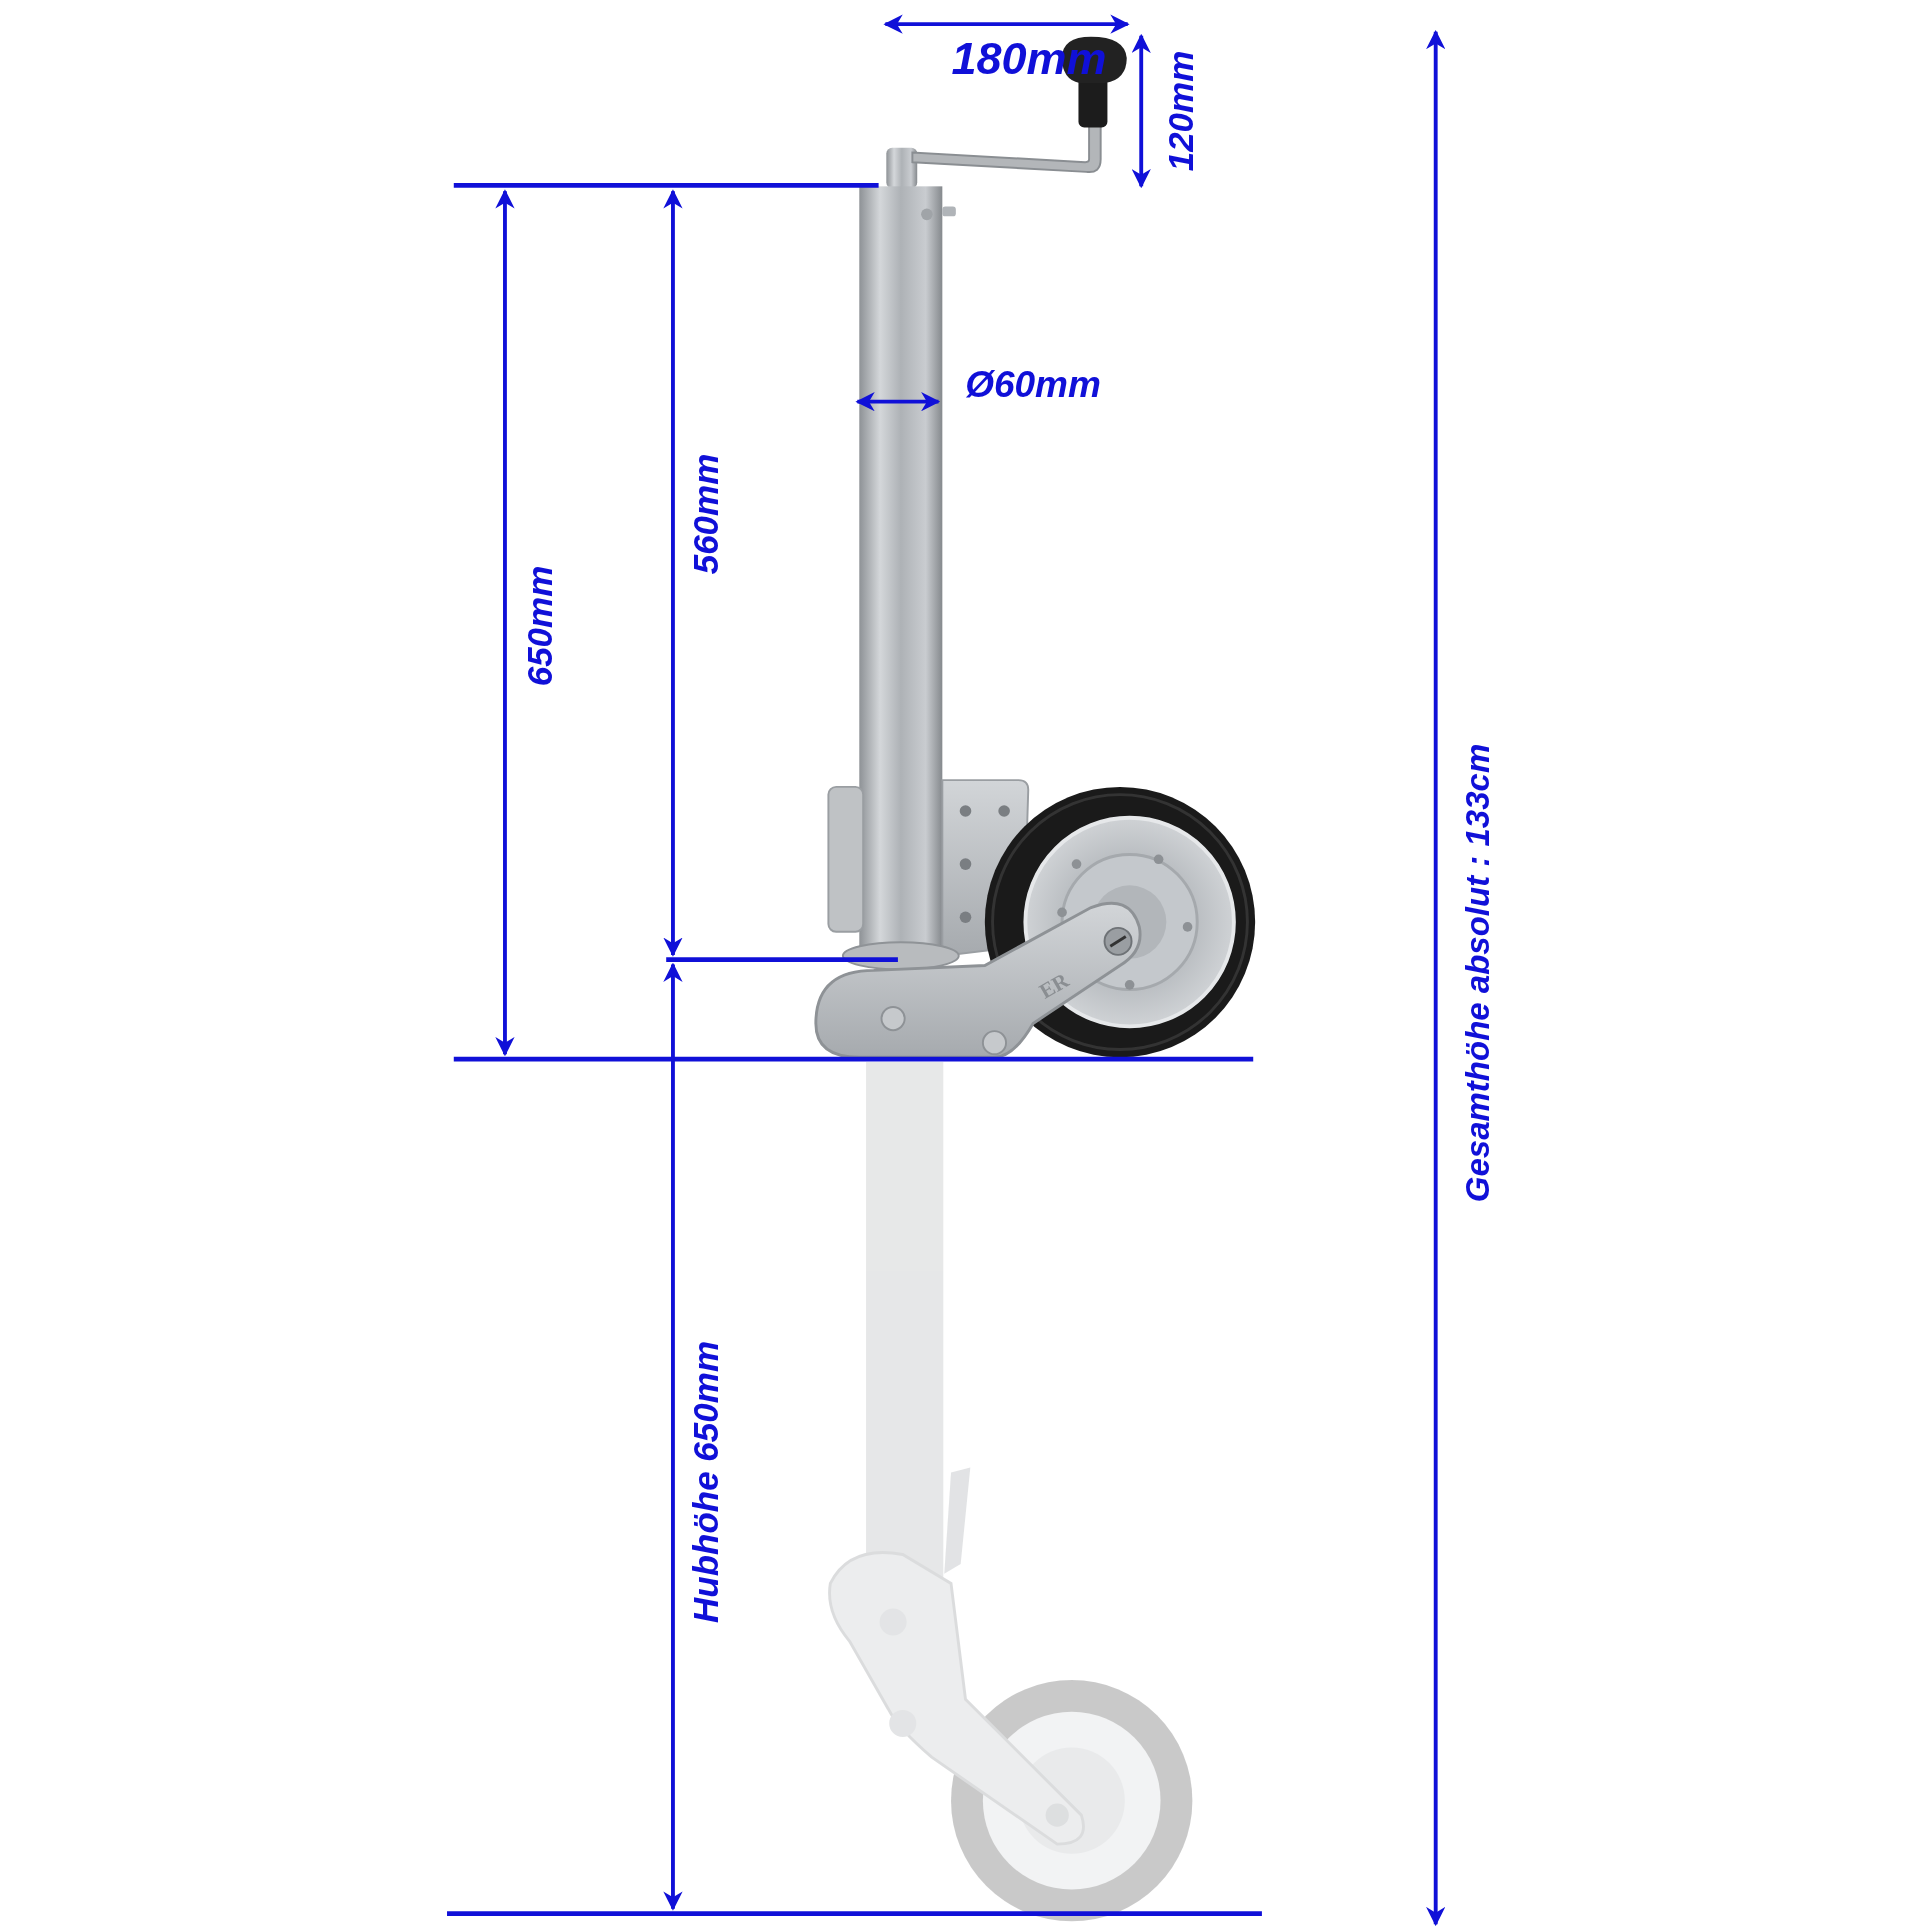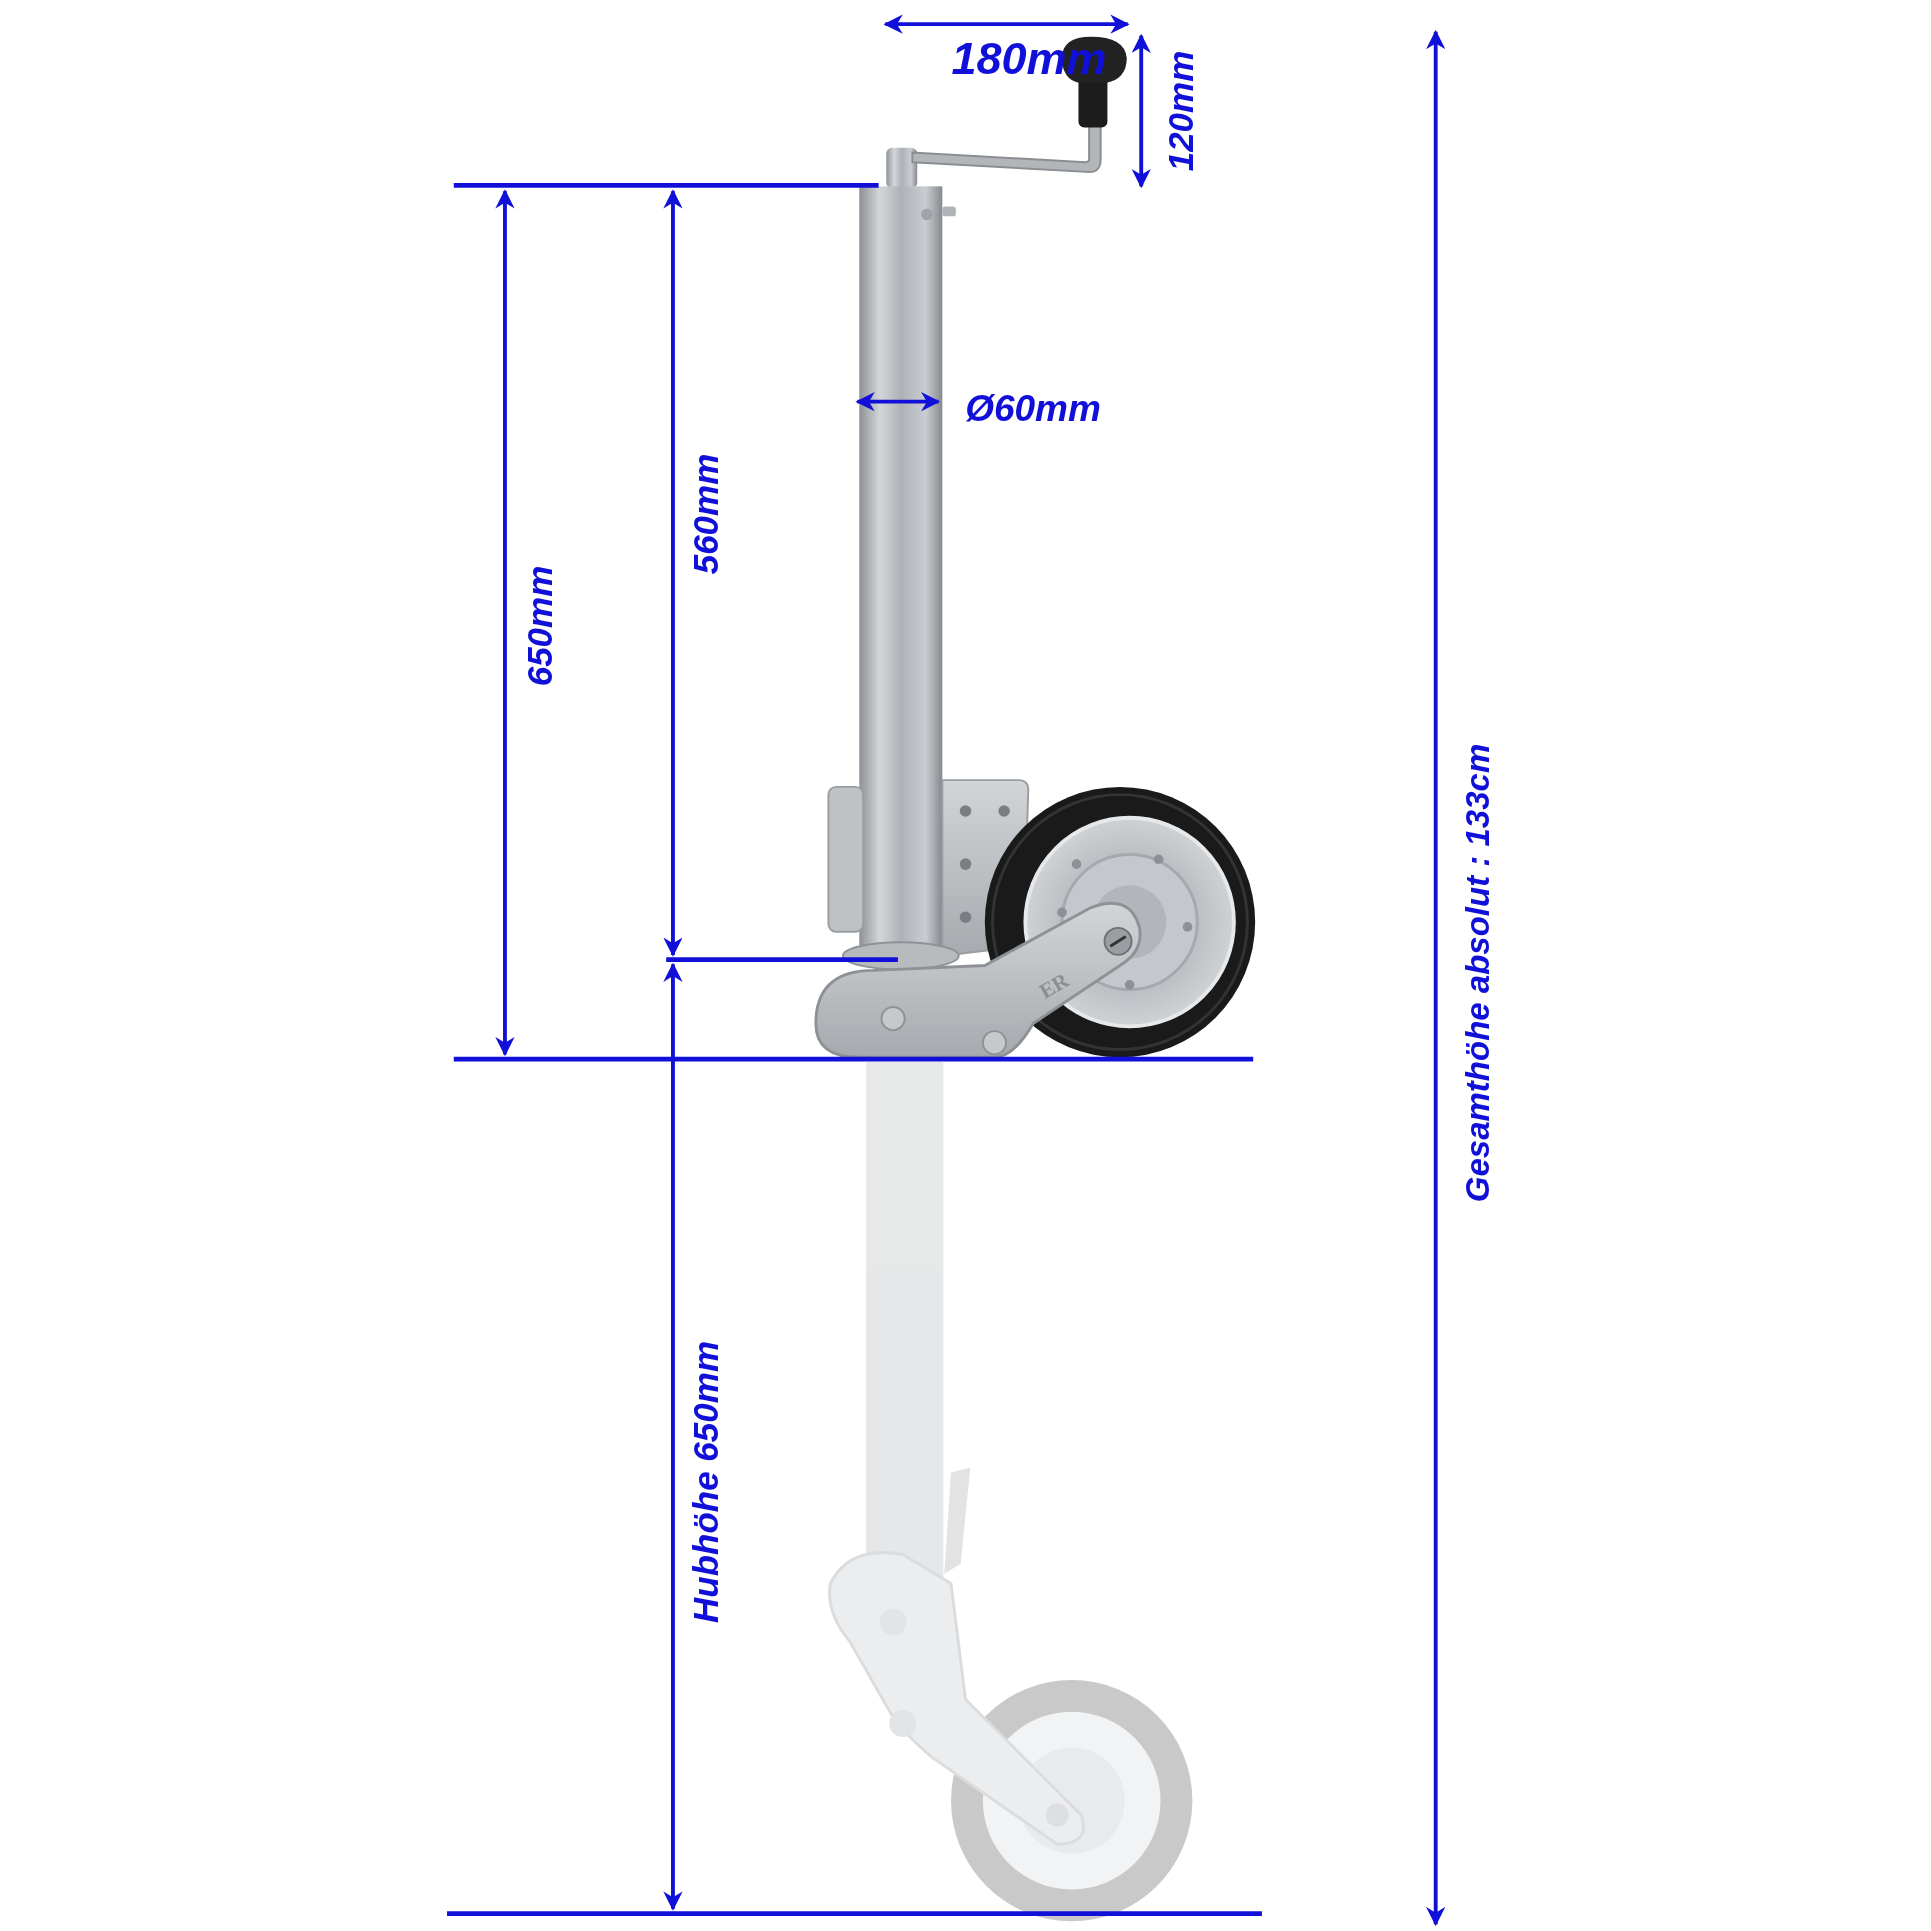--- a/index.html
+++ b/index.html
@@ -126,21 +126,21 @@
 
       <line x1="1487" y1="33" x2="1487" y2="1993" stroke-width="4" marker-start="url(#ah)" marker-end="url(#ah)"></line>
     </g>
   </svg>
 
   
   <div class="dim-label hor" style="left:985px; top:58px; font-size:45px;margin-left:44px;">180mm</div>
 
   <div class="dim-label rot" style="left:1180px; top:111px; font-size:35px;">120mm</div>
 
-  <div class="dim-label hor" style="left:1033px; top:408px; font-size:37px;">Ø60mm</div>
+  <div class="dim-label hor" style="left:1033px; top:384px; font-size:37px;">Ø60mm</div>
 
   <div class="dim-label rot" style="left:539px; top:626px; font-size:35px;">650mm</div>
 
   <div class="dim-label rot" style="left:705px; top:514px; font-size:35px;">560mm</div>
 
   <div class="dim-label rot" style="left:705px; top:1482px; font-size:35px;">Hubhöhe 650mm</div>
 
   <div class="dim-label rot" style="left:1477px; top:973px; font-size:33px;">Gesamthöhe absolut : 133cm</div>
 </div>
 

